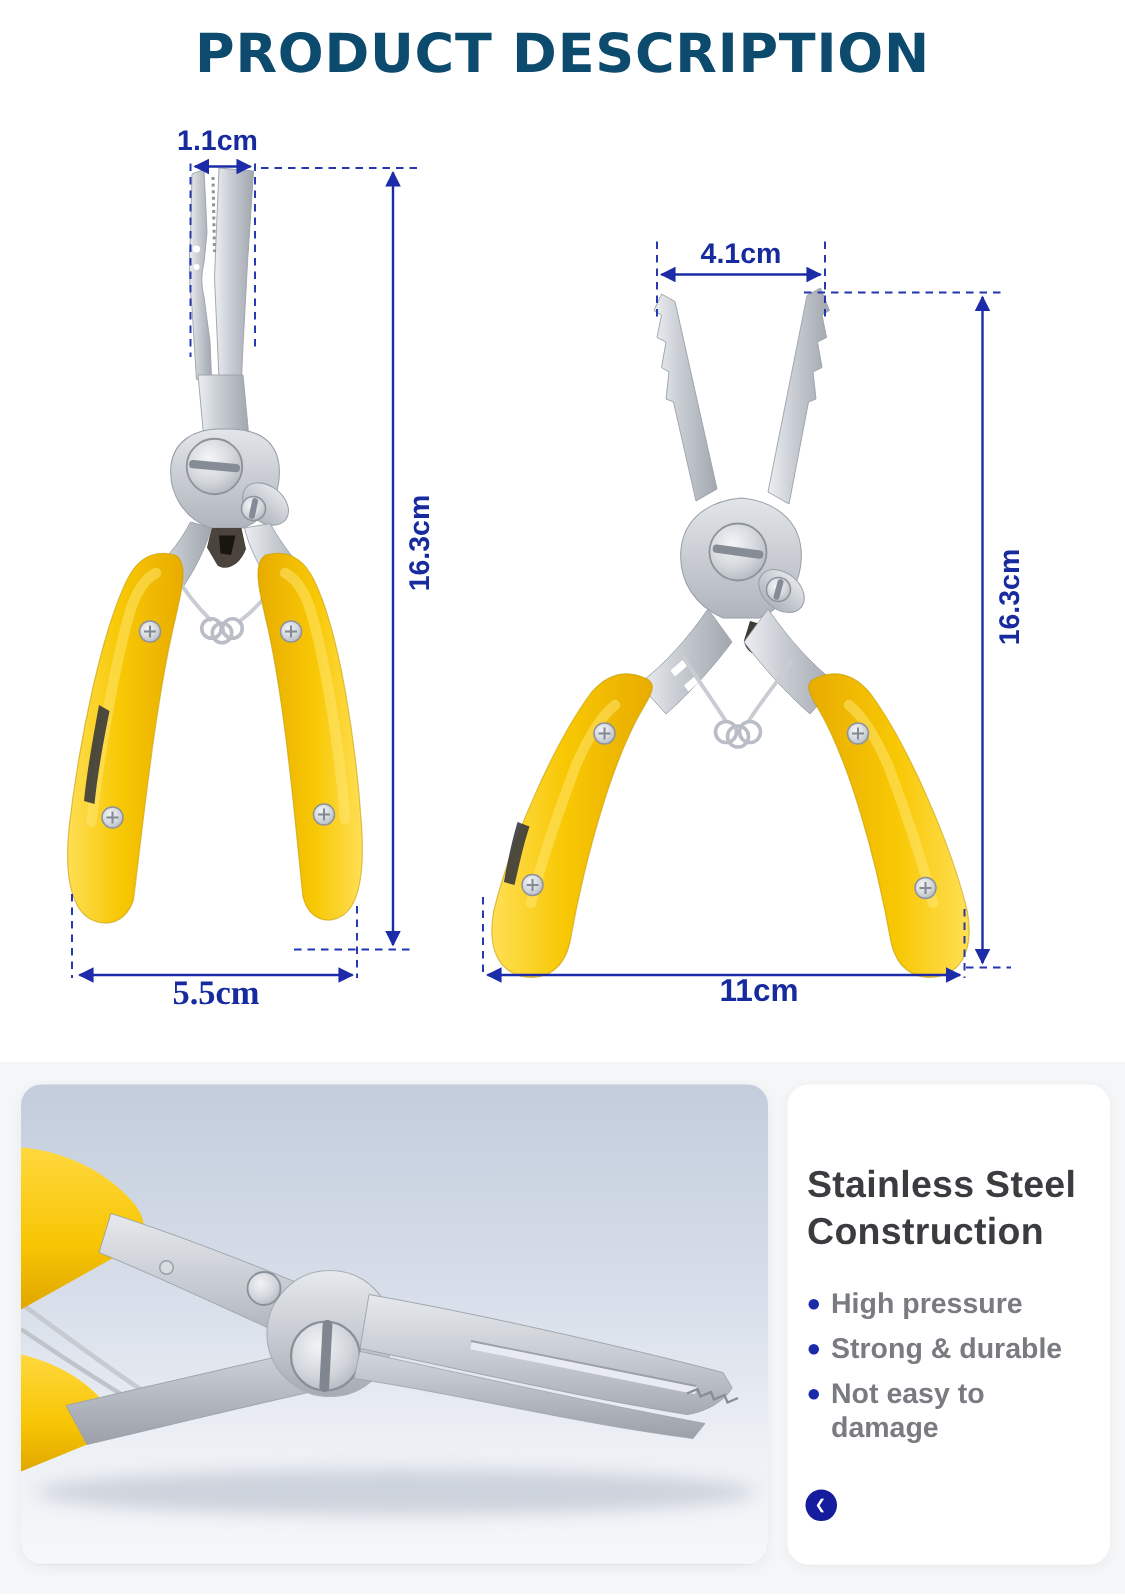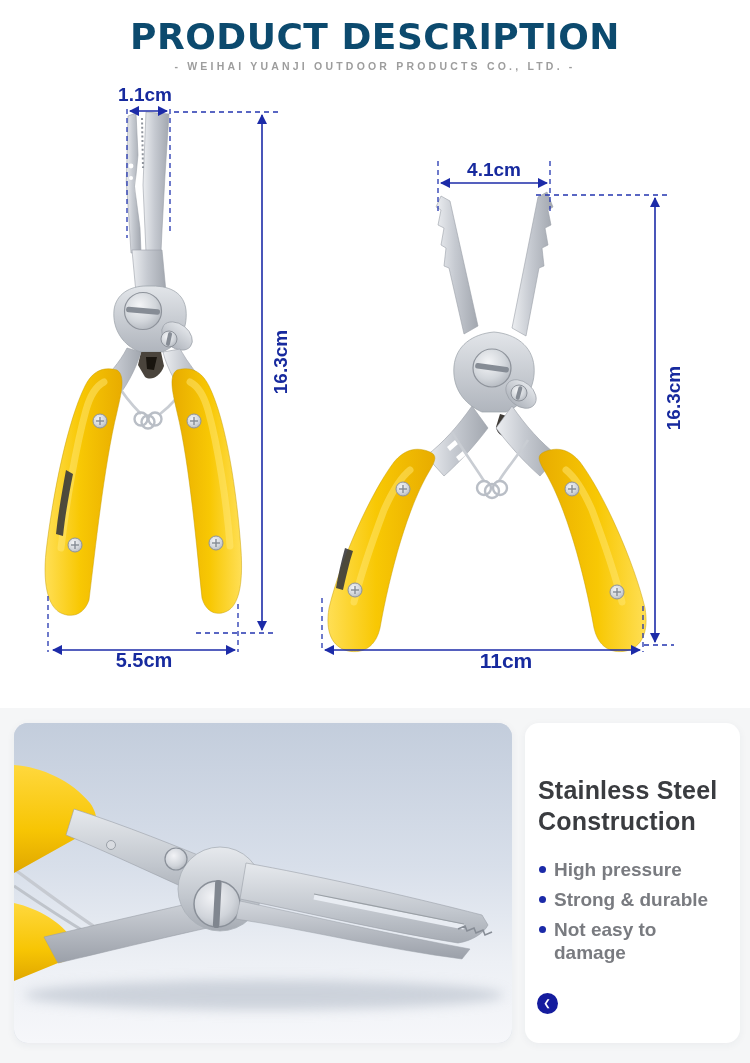--- a/index.html
+++ b/index.html
@@ -11,21 +11,21 @@
          font-size:36px;letter-spacing:.5px;color:#0c4a6e;line-height:1.05;}
   .subtitle{margin-top:4px;font-size:10.5px;letter-spacing:3.2px;color:#9d9d9d;font-weight:bold;}
   
   .diagram{position:absolute;left:0;top:0;width:745px;height:710px;}
   .diagram svg{position:absolute;left:0;top:0;}
   .dim{position:absolute;color:#172a9e;font-weight:bold;font-size:19px;text-align:center;}
   .d-tip   {left:103px;top:84px;width:84px;}
   .d-jaw   {left:444px;top:159px;width:100px;}
   .d-lenL  {left:241px;top:351px;width:80px;height:22px;transform:rotate(-90deg);}
   .d-lenR  {left:634px;top:387px;width:80px;height:22px;transform:rotate(-90deg);}
-  .d-wid   {left:94px;top:649px;width:100px;font-size:20px;}
+  .d-wid   {left:94px;top:649px;width:100px;font-size:23px;font-family:Liberation Serif, serif;}
   .d-spread{left:456px;top:649px;width:100px;font-size:21px;}
   
   .section-bg{position:absolute;left:0;top:708px;width:750px;height:355px;background:#f5f6f7;}
   .photo-card{position:absolute;left:14px;top:723px;width:498px;height:320px;border-radius:14px;
               overflow:hidden;background:#ccd4e0;box-shadow:0 2px 8px rgba(40,50,80,.06);}
   .info-card{position:absolute;left:525px;top:723px;width:215px;height:320px;border-radius:14px;
              background:#ffffff;box-shadow:0 2px 8px rgba(40,50,80,.05);box-sizing:border-box;
              padding:52px 10px 0 13px;}
   .feat-h{margin:0;font-size:25px;line-height:1.22;font-weight:bold;color:#3a3c40;letter-spacing:.2px;}
   .feat-list{list-style:none;margin:22px 0 0 0;padding:0;}
@@ -37,21 +37,20 @@
            align-items:center;justify-content:center;font-size:9px;line-height:1;}
   .nav-btn span{transform:translateX(-0.5px);}
 </style>
 </head>
 <body>
 
 <div class="page">
 
   <div class="hdr">
     <h1 class="title">PRODUCT DESCRIPTION</h1>
-    <div class="subtitle">- WEIHAI YUANJI OUTDOOR PRODUCTS CO., LTD. -</div>
   </div>
 
   <div class="diagram">
     <svg width="750" height="710" viewBox="0 0 750 710">
       <defs>
         <marker id="arr" viewBox="0 0 10 10" refX="9" refY="5" markerWidth="6.5" markerHeight="6.5" orient="auto-start-reverse">
           <path d="M0,0 L10,5 L0,10 Z" fill="#1c2ba8"></path>
         </marker>
         <linearGradient id="gSteel" x1="0" y1="0" x2="1" y2="0">
           <stop offset="0" stop-color="#eceef1"></stop>

